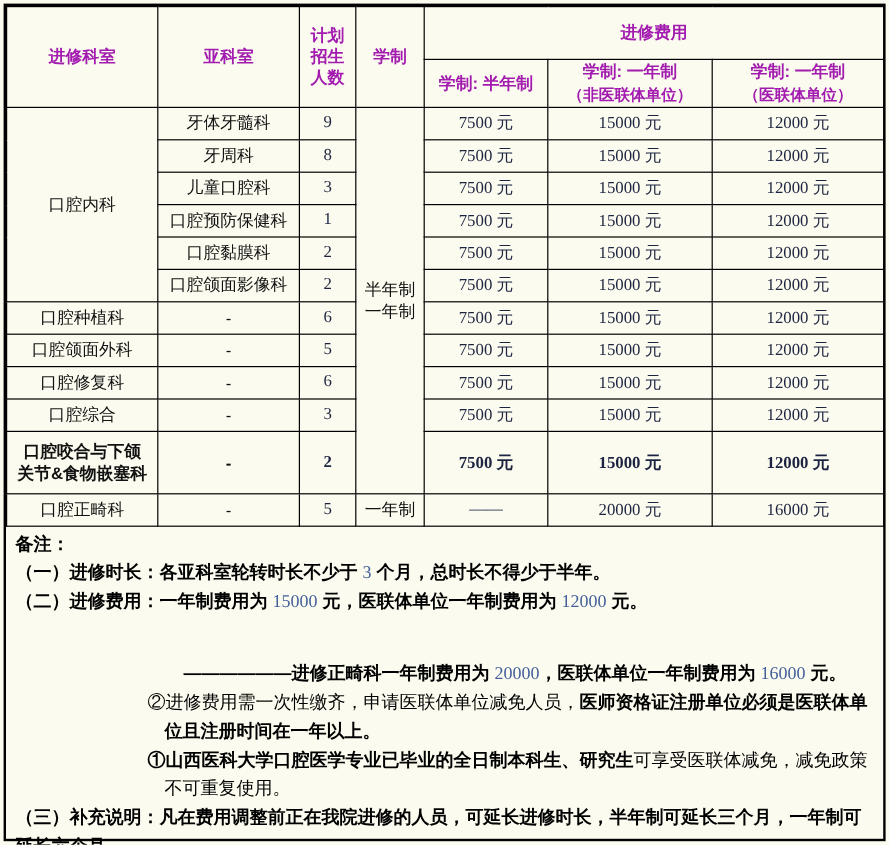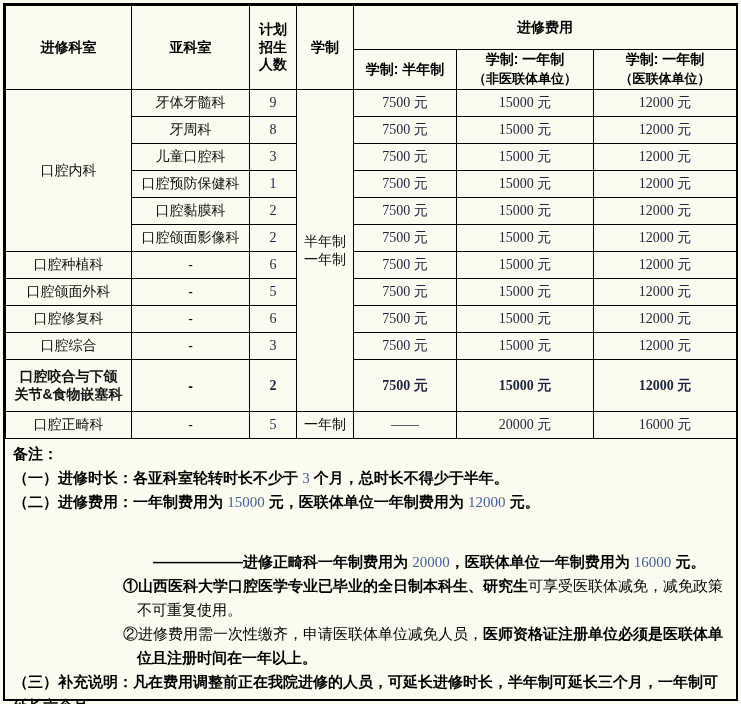--- a/index.html
+++ b/index.html
@@ -24,21 +24,21 @@
   }
   th, td {
     border: 1px solid #000;
     text-align: center;
     vertical-align: middle;
     padding: 1px 2px;
     font-size: 14px;
     color: #111;
     font-family: "Liberation Sans", sans-serif;
   }
-  thead th { font-weight: bold; color: #000000; }
+  thead th { font-weight: bold; color: #a21caf; }
   tr.hr1 { height: 44px; }
   tr.hr2 { height: 40px; }
   tbody tr { height: 27px; }
   tbody tr.tall { height: 52px; font-weight: bold; }
   .pre { white-space: pre-line; line-height: 1.25; }
   .subtl { font-weight: bold; font-size: 13px; margin-top: 1px; }
   td.quota, td.fee {
     font-family: "Liberation Serif", serif;
     color: #1c2440;
   }
@@ -190,17 +190,17 @@
           <td class="fee">20000 元</td>
           <td class="fee">16000 元</td>
         </tr>
       </tbody>
   </table>
   <div class="notes" id="notes">
       <div class="note-line" style="padding-left: 0px;"><span class="seg-b">备注：</span></div>
       <div class="note-line" style="padding-left: 0px;"><span class="seg-b">（一）进修时长：各亚科室轮转时长不少于 </span><span class="seg-num">3</span><span class="seg-b"> 个月，总时长不得少于半年。</span></div>
       <div class="note-line" style="padding-left: 0px;"><span class="seg-b">（二）进修费用：一年制费用为 </span><span class="seg-num">15000</span><span class="seg-b"> 元，医联体单位一年制费用为 </span><span class="seg-num">12000</span><span class="seg-b"> 元。</span></div>
       <div class="note-line" style="padding-left: 140px; margin-top: 36px;"><span class="seg-b">——————进修正畸科一年制费用为 </span><span class="seg-num">20000</span><span class="seg-b">，医联体单位一年制费用为 </span><span class="seg-num">16000</span><span class="seg-b"> 元。</span></div>
+      <div class="note-line" style="padding-left: 124px; text-indent: -14px;"><span class="seg-r">②进修费用需一次性缴齐，申请医联体单位减免人员，</span><span class="seg-b">医师资格证注册单位必须是医联体单位且注册时间在一年以上。</span></div>
       <div class="note-line" style="padding-left: 124px; text-indent: -14px;"><span class="seg-b">①山西医科大学口腔医学专业已毕业的全日制本科生、研究生</span><span class="seg-r">可享受医联体减免，减免政策不可重复使用。</span></div>
-      <div class="note-line" style="padding-left: 124px; text-indent: -14px;"><span class="seg-r">②进修费用需一次性缴齐，申请医联体单位减免人员，</span><span class="seg-b">医师资格证注册单位必须是医联体单位且注册时间在一年以上。</span></div>
       <div class="note-line" style="padding-left: 0px;"><span class="seg-b">（三）补充说明：凡在费用调整前正在我院进修的人员，可延长进修时长，半年制可延长三个月，一年制可延长六个月。</span></div>
     </div>
 </div>
 
 </body></html>

